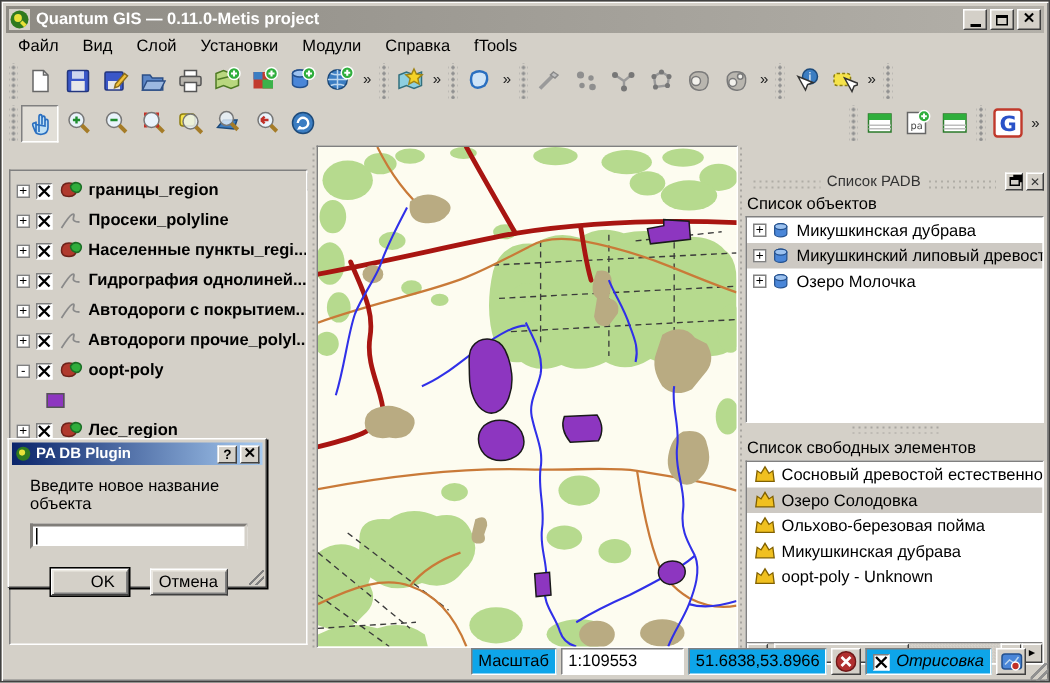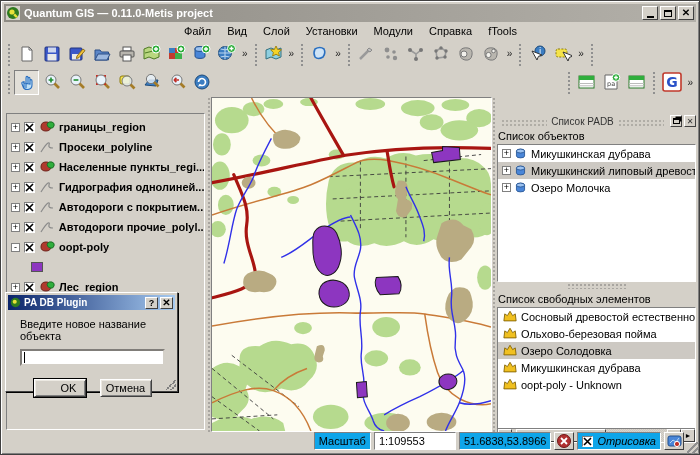--- a/index.html
+++ b/index.html
@@ -17,21 +17,21 @@
     display:flex;align-items:center;padding:0 2px;}
   .titlebar .ttext{color:#fff;font-weight:bold;font-size:11px;margin-left:4px;flex:1;
     white-space:nowrap;overflow:hidden;}
   .winbtn{width:16px;height:14px;margin-left:2px;background:#d4d0c8;
     border:1px solid;border-color:#fff #404040 #404040 #fff;
     display:flex;align-items:center;justify-content:center;font-size:9px;font-weight:bold;}
   .minglyph{display:block;width:7px;height:2px;background:#000;margin-top:7px;}
   .maxglyph{display:block;width:8px;height:7px;border:1px solid #000;border-top-width:2px;}
   .xglyph{font-size:10px;line-height:10px;}
   
-  .menubar{position:absolute;left:3px;top:21px;right:2px;height:17px;display:flex;align-items:center;justify-content:center;}
+  .menubar{position:absolute;left:3px;top:21px;right:2px;height:17px;display:flex;align-items:center;}
   .menuitem{padding:2px 8px;}
   
   .toolbar{position:absolute;left:3px;right:3px;display:flex;align-items:center;}
   .tb1{top:38px;height:29px;}
   .tb2{top:67px;height:28px;}
   .handle{width:6px;height:24px;margin:0 2px;
     background-image:radial-gradient(circle,#909090 1px,transparent 1.2px);
     background-size:4px 4px;background-position:1px 1px;}
   .tbtn{width:25px;height:25px;display:flex;align-items:center;justify-content:center;flex:0 0 auto;}
   .tbtn.pressed{border:1px solid;border-color:#808080 #fff #fff #808080;background:#e2dfd8;}
@@ -640,31 +640,31 @@
         <div></div>
       </div>
     <div class="panel-label">Список свободных элементов</div>
     <div class="listbox" style="margin:0 2px;height:136px;">
       <div class="lrow">
         <svg width="14" height="13" viewBox="0 0 16 14" style="margin-left:3px">
             <path d="M1,12 L2,4 5,6 8,1 11,6 14,4 15,12 z" fill="#f0c020" stroke="#806000"></path>
           </svg>
         <span>Сосновый древостой естественного происхо</span>
       </div>
+      <div class="lrow sel">
+        <svg width="14" height="13" viewBox="0 0 16 14" style="margin-left:3px">
+            <path d="M1,12 L2,4 5,6 8,1 11,6 14,4 15,12 z" fill="#f0c020" stroke="#806000"></path>
+          </svg>
+        <span>Озеро Солодовка</span>
+      </div>
       <div class="lrow">
         <svg width="14" height="13" viewBox="0 0 16 14" style="margin-left:3px">
             <path d="M1,12 L2,4 5,6 8,1 11,6 14,4 15,12 z" fill="#f0c020" stroke="#806000"></path>
           </svg>
         <span>Ольхово-березовая пойма</span>
-      </div>
-      <div class="lrow sel">
-        <svg width="14" height="13" viewBox="0 0 16 14" style="margin-left:3px">
-            <path d="M1,12 L2,4 5,6 8,1 11,6 14,4 15,12 z" fill="#f0c020" stroke="#806000"></path>
-          </svg>
-        <span>Озеро Солодовка</span>
       </div>
       <div class="lrow">
         <svg width="14" height="13" viewBox="0 0 16 14" style="margin-left:3px">
             <path d="M1,12 L2,4 5,6 8,1 11,6 14,4 15,12 z" fill="#f0c020" stroke="#806000"></path>
           </svg>
         <span>Микушкинская дубрава</span>
       </div>
       <div class="lrow">
         <svg width="14" height="13" viewBox="0 0 16 14" style="margin-left:3px">
             <path d="M1,12 L2,4 5,6 8,1 11,6 14,4 15,12 z" fill="#f0c020" stroke="#806000"></path>

